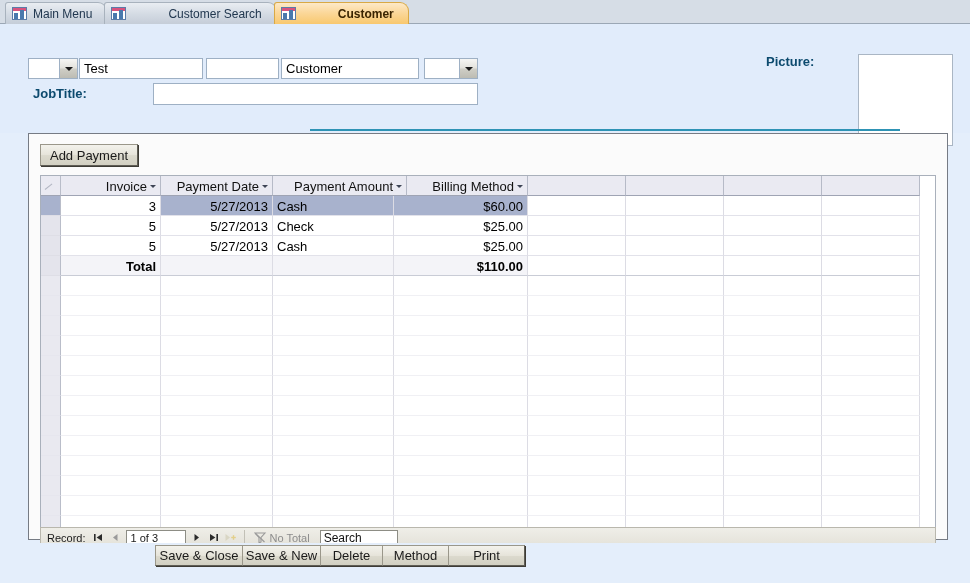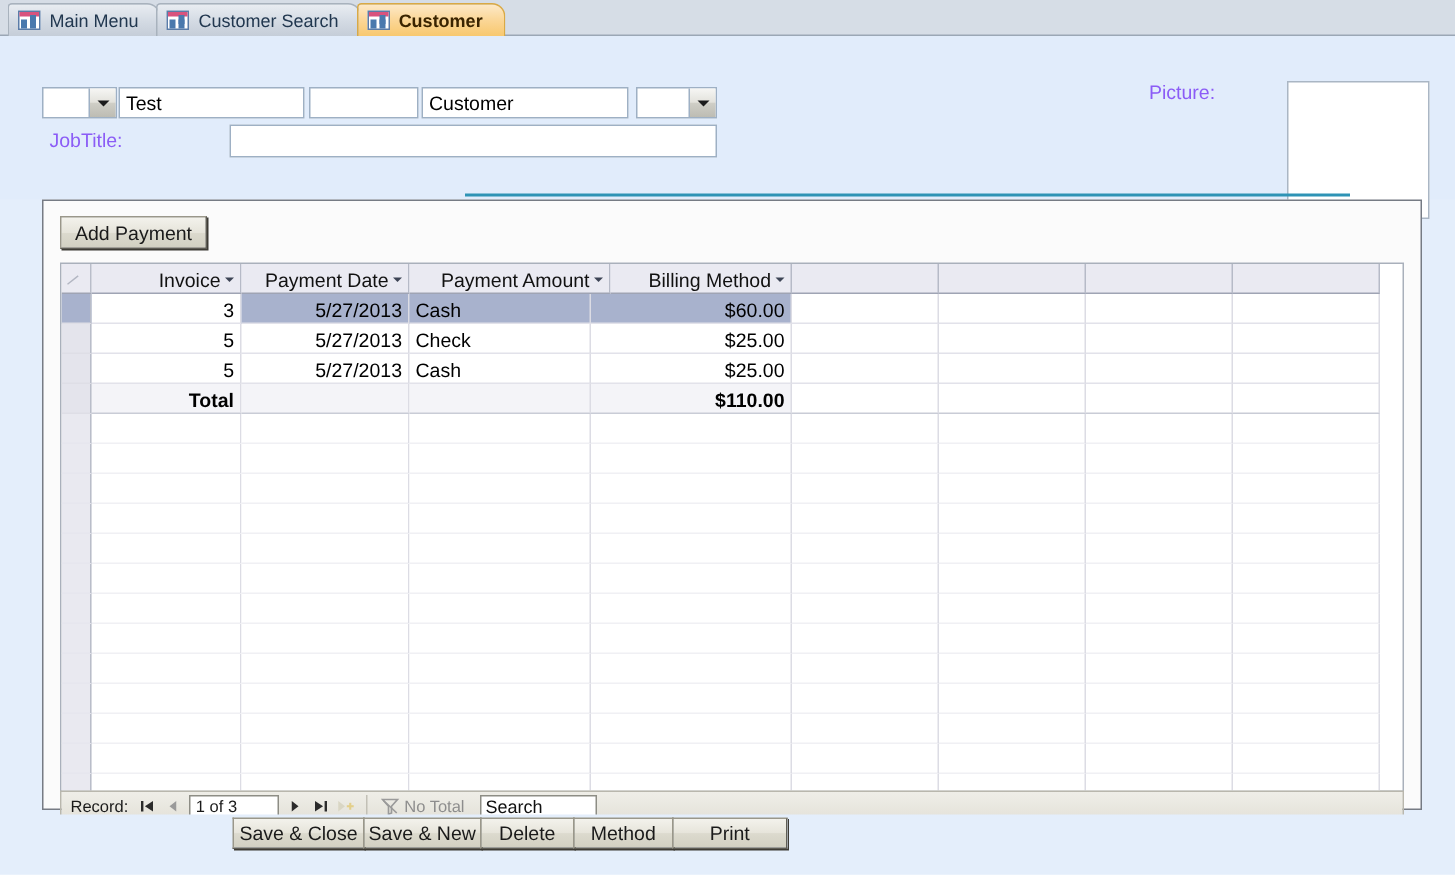--- a/index.html
+++ b/index.html
@@ -31,21 +31,21 @@
     margin-top:2px;
     background:linear-gradient(to bottom,#e9edf2 0%,#d3dae3 55%,#c5cdd8 100%);
     border:1px solid #a8b2bd;
     border-bottom:none;
     border-radius:3px 9px 0 0;
     box-sizing:border-box;
     font-size:12px;
     color:#21374f;
     cursor:default;
   }
-  .doctab + .doctab{margin-left:-3px;}
+  .doctab + .doctab{margin-left:-3px;gap:36px;}
   .doctab.active{
     background:linear-gradient(to bottom,#fde9c8 0%,#fbd89b 45%,#f8c86f 100%);
     color:#3a2400;
     font-weight:bold;
     z-index:5;
     border-color:#d9a945;
   }
   .doctab .tablabel{white-space:nowrap;}
   .micon{
     width:15px;height:13px;margin-right:6px;flex:0 0 auto;
@@ -100,21 +100,21 @@
     background:linear-gradient(to bottom,#f6f6f4 0%,#e3e2dc 48%,#cfcec6 52%,#bdbcb3 100%);
     border-left:1px solid #9eb0c4;
     display:flex;align-items:center;justify-content:center;
   }
   .carrow i{
     display:block;width:0;height:0;
     border-left:4px solid transparent;border-right:4px solid transparent;
     border-top:4px solid #1b1b1b;
   }
   .lbl{
-    position:absolute;font-size:13px;color:#8b5cf6;white-space:nowrap;
+    position:absolute;font-size:13px;color:#0c4a6e;white-space:nowrap;font-weight:bold;
   }
   #picbox{
     position:absolute;left:858px;top:30px;width:95px;height:92px;
     background:#fff;border:1px solid #aab6c4;box-sizing:border-box;
   }
 
   
   #tabctl{
     position:absolute;left:28px;top:110px;width:920px;height:430px;
   }

